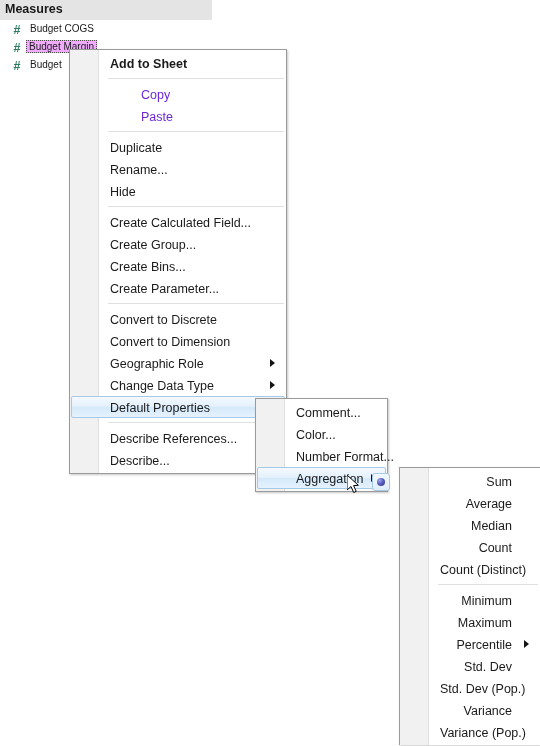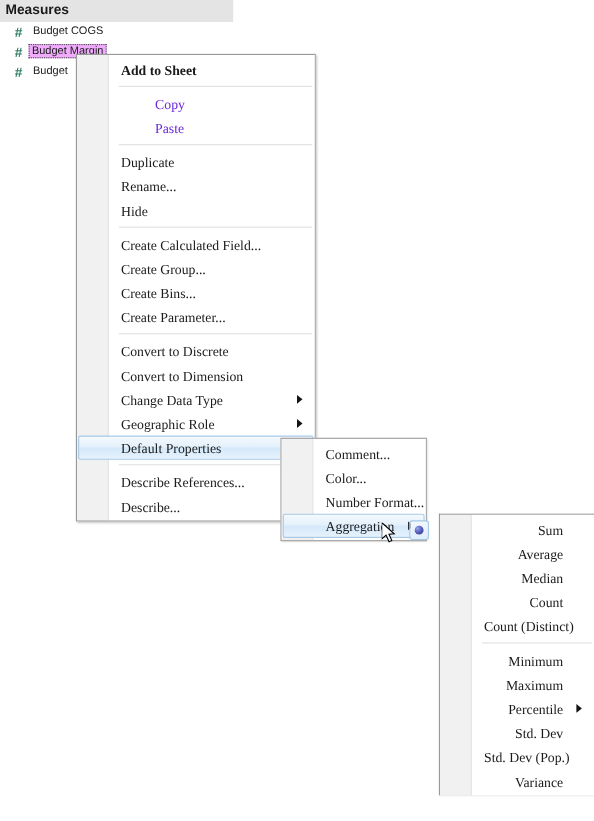--- a/index.html
+++ b/index.html
@@ -101,21 +101,20 @@
     height: 22px;
     line-height: 22px;
     padding-left: 38px;
     padding-right: 26px;
     font-size: 12.5px;
     color: #1a1a1a;
     white-space: nowrap;
     box-sizing: border-box;
     border: 1px solid transparent;
     margin: 0 1px;
-    font-family: Liberation Serif, serif;
   }
   .menu-item.bold { font-weight: bold; }
   .menu-item.disabled { color: #6d28d9; margin-left: 32px; }
   .menu-item.hover {
     background: linear-gradient(to bottom, #f4f9fe 0%, #e3f0fb 48%, #d3e8fa 50%, #e6f2fd 100%);
     border: 1px solid #a7c9e8;
     border-radius: 2px;
   }
   .menu-sep {
     height: 1px;
@@ -216,22 +215,22 @@
       <div class="menu-item"><span>Rename...</span></div>
       <div class="menu-item"><span>Hide</span></div>
       <div class="menu-sep"></div>
       <div class="menu-item"><span>Create Calculated Field...</span></div>
       <div class="menu-item"><span>Create Group...</span></div>
       <div class="menu-item"><span>Create Bins...</span></div>
       <div class="menu-item"><span>Create Parameter...</span></div>
       <div class="menu-sep"></div>
       <div class="menu-item"><span>Convert to Discrete</span></div>
       <div class="menu-item"><span>Convert to Dimension</span></div>
+      <div class="menu-item"><span>Geographic Role</span><span class="arrow"></span></div>
       <div class="menu-item"><span>Change Data Type</span><span class="arrow"></span></div>
-      <div class="menu-item"><span>Geographic Role</span><span class="arrow"></span></div>
       <div class="menu-item hover"><span>Default Properties</span><span class="arrow"></span></div>
       <div class="menu-sep"></div>
       <div class="menu-item"><span>Describe References...</span></div>
       <div class="menu-item"><span>Describe...</span></div>
     </div>
 </div>
 
 <div class="menu" id="default-properties-menu">
   <div class="gutter"></div>
   <div class="panel"></div>
@@ -254,18 +253,19 @@
       <div class="menu-item"><span>Median</span></div>
       <div class="menu-item"><span>Count</span></div>
       <div class="menu-item"><span>Count (Distinct)</span></div>
       <div class="menu-sep"></div>
       <div class="menu-item"><span>Minimum</span></div>
       <div class="menu-item"><span>Maximum</span></div>
       <div class="menu-item"><span>Percentile</span><span class="arrow"></span></div>
       <div class="menu-item"><span>Std. Dev</span></div>
       <div class="menu-item"><span>Std. Dev (Pop.)</span></div>
       <div class="menu-item"><span>Variance</span></div>
+      <div class="menu-item"><span>Variance (Pop.)</span></div>
     </div>
 </div>
 
 <svg id="cursor" viewBox="0 0 14 20">
   <polygon points="0,0 0,15 4,11.5 6.7,17.5 9.2,16.3 6.6,10.6 11.4,10.3" fill="#ffffff" stroke="#000000" stroke-width="1"></polygon>
 </svg>
 
 </body></html>

